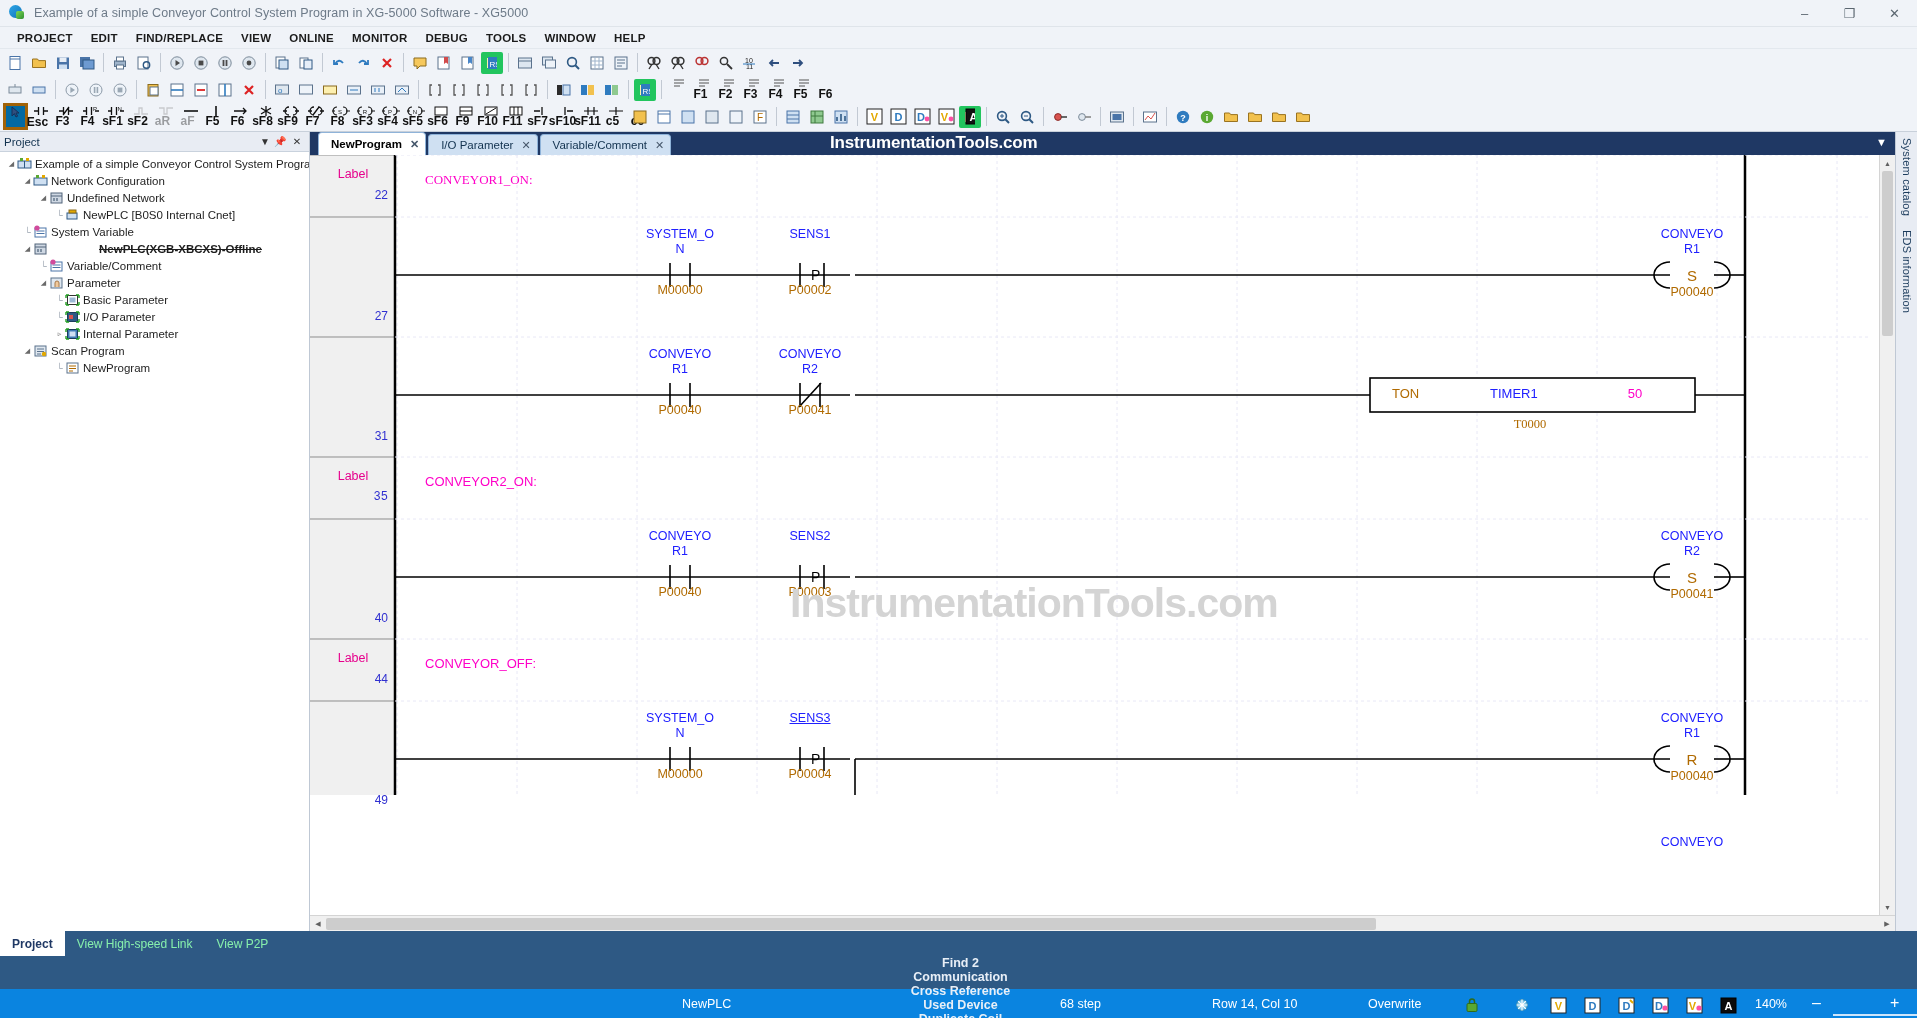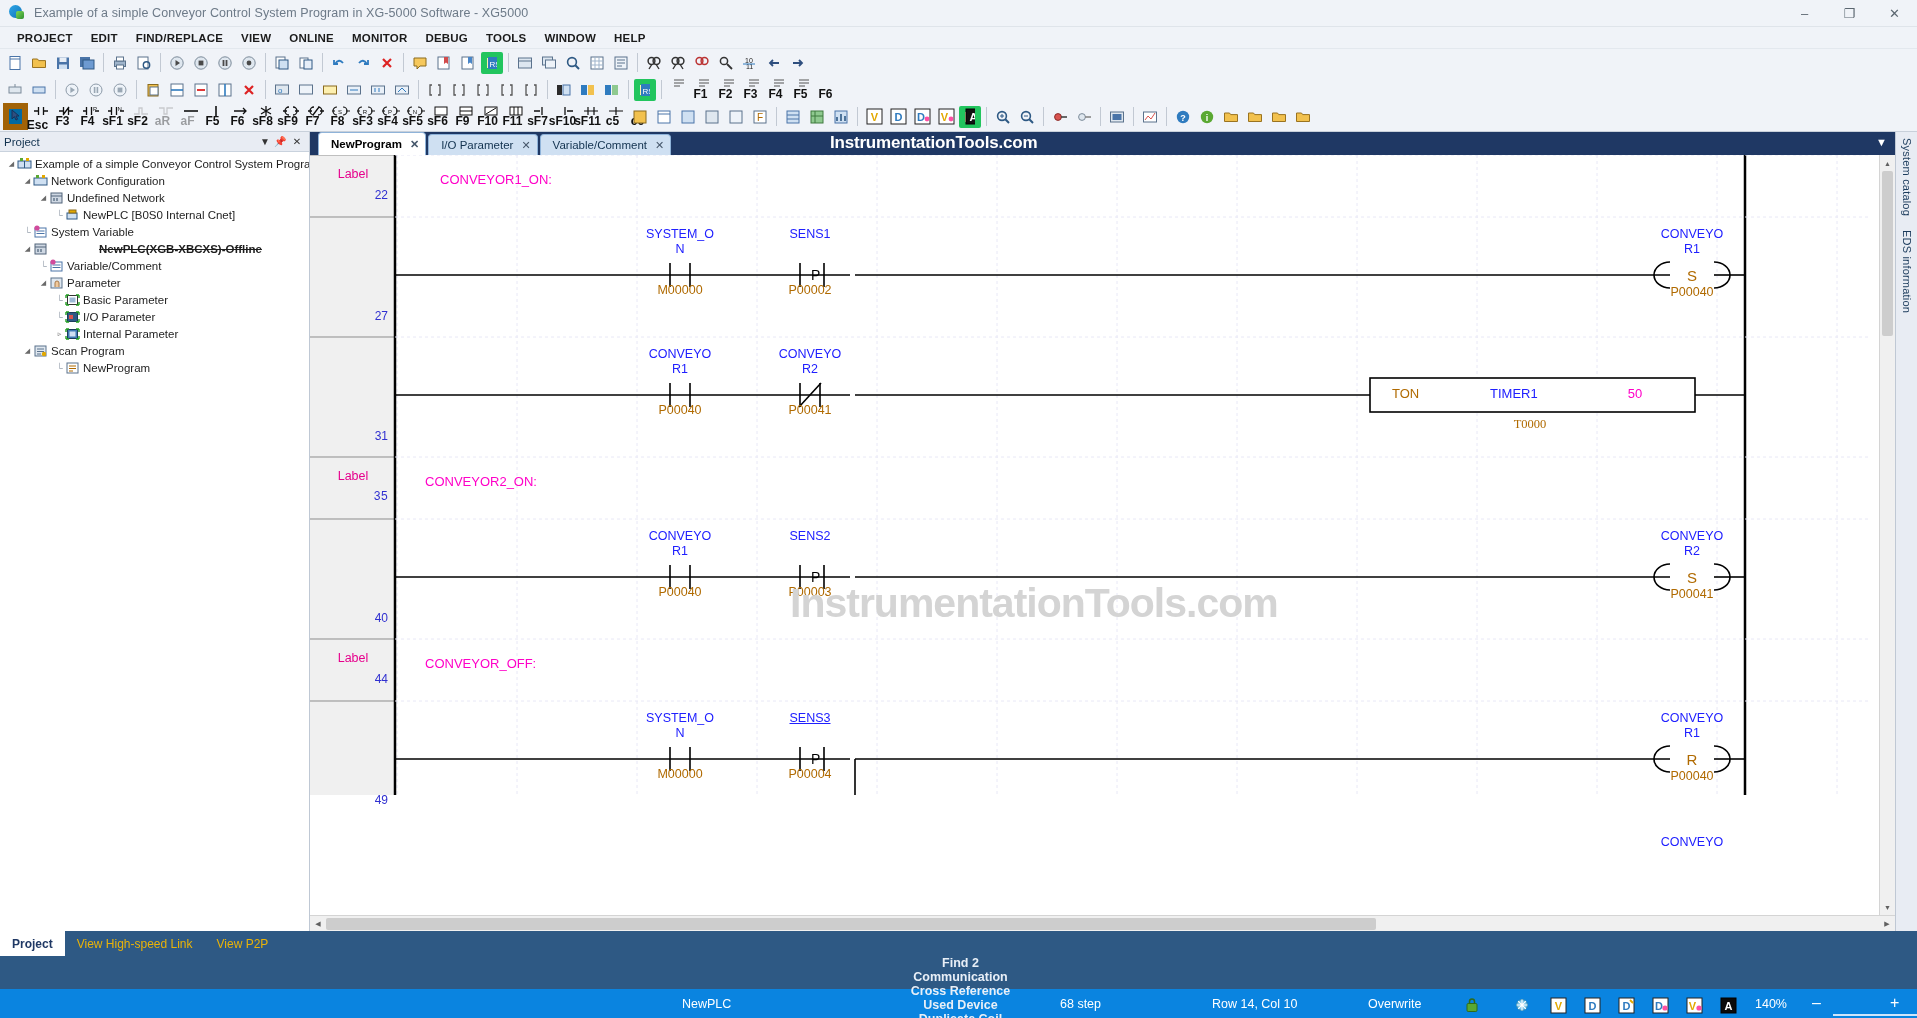--- a/index.html
+++ b/index.html
@@ -30,21 +30,21 @@
   .tbrow { height:27px; display:flex; align-items:center; padding-left:3px; }
   .sep { width:1px; height:19px; background:#c2c9d3; margin:0 4px; }
   .ticon { width:22px; height:22px; margin:0 1px; display:flex; align-items:center;
      justify-content:center; position:relative; border:1px solid transparent; border-radius:2px; }
   .ticon svg { display:block; }
   .ticon.sel { background:#fdf0b0; border:6px solid #22c55e; }
 
   
   .lkey { width:25px; height:27px; margin:0; display:flex; flex-direction:column;
      align-items:center; justify-content:flex-start; border:1px solid transparent; }
-  .lkey.sel { background:#0369a1; border:6px solid #a16207; }
+  .lkey.sel { background:#0369a1; border:3px solid #a16207; }
   .lkey .sym { height:13px; display:flex; align-items:center; justify-content:center; }
   .lkey .lbl { font-size:12px; color:#111; line-height:9px; font-weight:bold;margin-left:44px; }
   .lkey.dim .sym, .lkey.dim .lbl { opacity:.38; }
 
   
   .main { display:flex; height:calc(1018px - 27px - 22px - 84px - 28px - 25px - 33px); }
 
   
   .leftpanel { width:310px; background:#ffffff; border-right:1px solid #bfc8d4;
      display:flex; flex-direction:column; }
@@ -99,21 +99,21 @@
   .sym-name { color:#2020ff; font-size:12.5px; text-align:center; line-height:15px; }
   .dev-name { color:#b06a00; font-size:12.5px; text-align:center; }
   .tonlabel { color:#b06a00; font-size:13px; }
   .tontimer { color:#2020ff; font-size:13px; }
   .tonval { color:#ff00c8; font-size:13px; }
   .watermark-main { position:absolute; color:#d4d4d4; font-size:41px; font-weight:bold;
      letter-spacing:-1px; white-space:nowrap; }
 
   
   .bottomtabs1 { height:25px; background:#2e5984; display:flex; align-items:stretch; }
-  .b1tab { display:flex; align-items:center; padding:0 12px; font-size:12px; color:#eab308; }
+  .b1tab { display:flex; align-items:center; padding:0 12px; font-size:12px; color:#86efac; }
   .b1tab.active { background:#fff; color:#1f3864; font-weight:bold; }
   .bottomtabs2 { height:33px; background:#2e5984; display:flex; align-items:center;
      padding-left:4px;flex-direction:column; }
   .b2tab { padding:0 9px; font-size:12.5px; color:#e8eff7; font-weight:bold; }
 
   
   .statusbar { height:33px; background:#0a84e0; display:flex; align-items:center;
      color:#fff; font-size:12.5px; }
   .st { position:absolute; }
   .statuswrap { position:relative; width:100%; height:33px; }
@@ -1165,21 +1165,21 @@
             <line x1="545" y1="604" x2="1360" y2="604" stroke="#000" stroke-width="1.6"></line>
             <line x1="1404" y1="604" x2="1435" y2="604" stroke="#000" stroke-width="1.6"></line>
             <path d="M1360 591 A 16 13 0 0 0 1360 617" fill="none" stroke="#000" stroke-width="1.6"></path>
             <path d="M1404 591 A 16 13 0 0 1 1404 617" fill="none" stroke="#000" stroke-width="1.6"></path>
             <text x="1382" y="610" font-size="15" font-family="Liberation Sans" fill="#b06a00" text-anchor="middle">R</text>
             <line x1="545" y1="604" x2="545" y2="714" stroke="#000" stroke-width="1.6"></line>
           </svg>
         <div id="ltext">
             <div class="lcell lbl-label" style="left: 8px; top: 12px; width: 70px; text-align: center;">Label</div>
             <div class="lcell lbl-num" style="left: 8px; top: 33px; width: 70px; text-align: right;">22</div>
-            <div class="lcell lbl-name" style="left: 130px; top: 17px;">CONVEYOR1_ON:</div>
+            <div class="lcell lbl-name" style="left: 115px; top: 17px; font-family: Liberation Serif, serif;">CONVEYOR1_ON:</div>
             <div class="lcell lbl-num" style="left: 8px; top: 154px; width: 70px; text-align: right;">27</div>
             <div class="lcell sym-name" style="left: 315px; top: 72px; width: 110px; text-align: center;">SYSTEM_O</div>
             <div class="lcell sym-name" style="left: 315px; top: 87px; width: 110px; text-align: center;">N</div>
             <div class="lcell dev-name" style="left: 315px; top: 128px; width: 110px; text-align: center;">M00000</div>
             <div class="lcell sym-name" style="left: 445px; top: 72px; width: 110px; text-align: center;">SENS1</div>
             <div class="lcell dev-name" style="left: 445px; top: 128px; width: 110px; text-align: center;">P00002</div>
             <div class="lcell sym-name" style="left: 1322px; top: 72px; width: 120px; text-align: center;">CONVEYO</div>
             <div class="lcell sym-name" style="left: 1322px; top: 87px; width: 120px; text-align: center;">R1</div>
             <div class="lcell dev-name" style="left: 1322px; top: 130px; width: 120px; text-align: center;">P00040</div>
             <div class="lcell lbl-num" style="left: 8px; top: 274px; width: 70px; text-align: right;">31</div>

